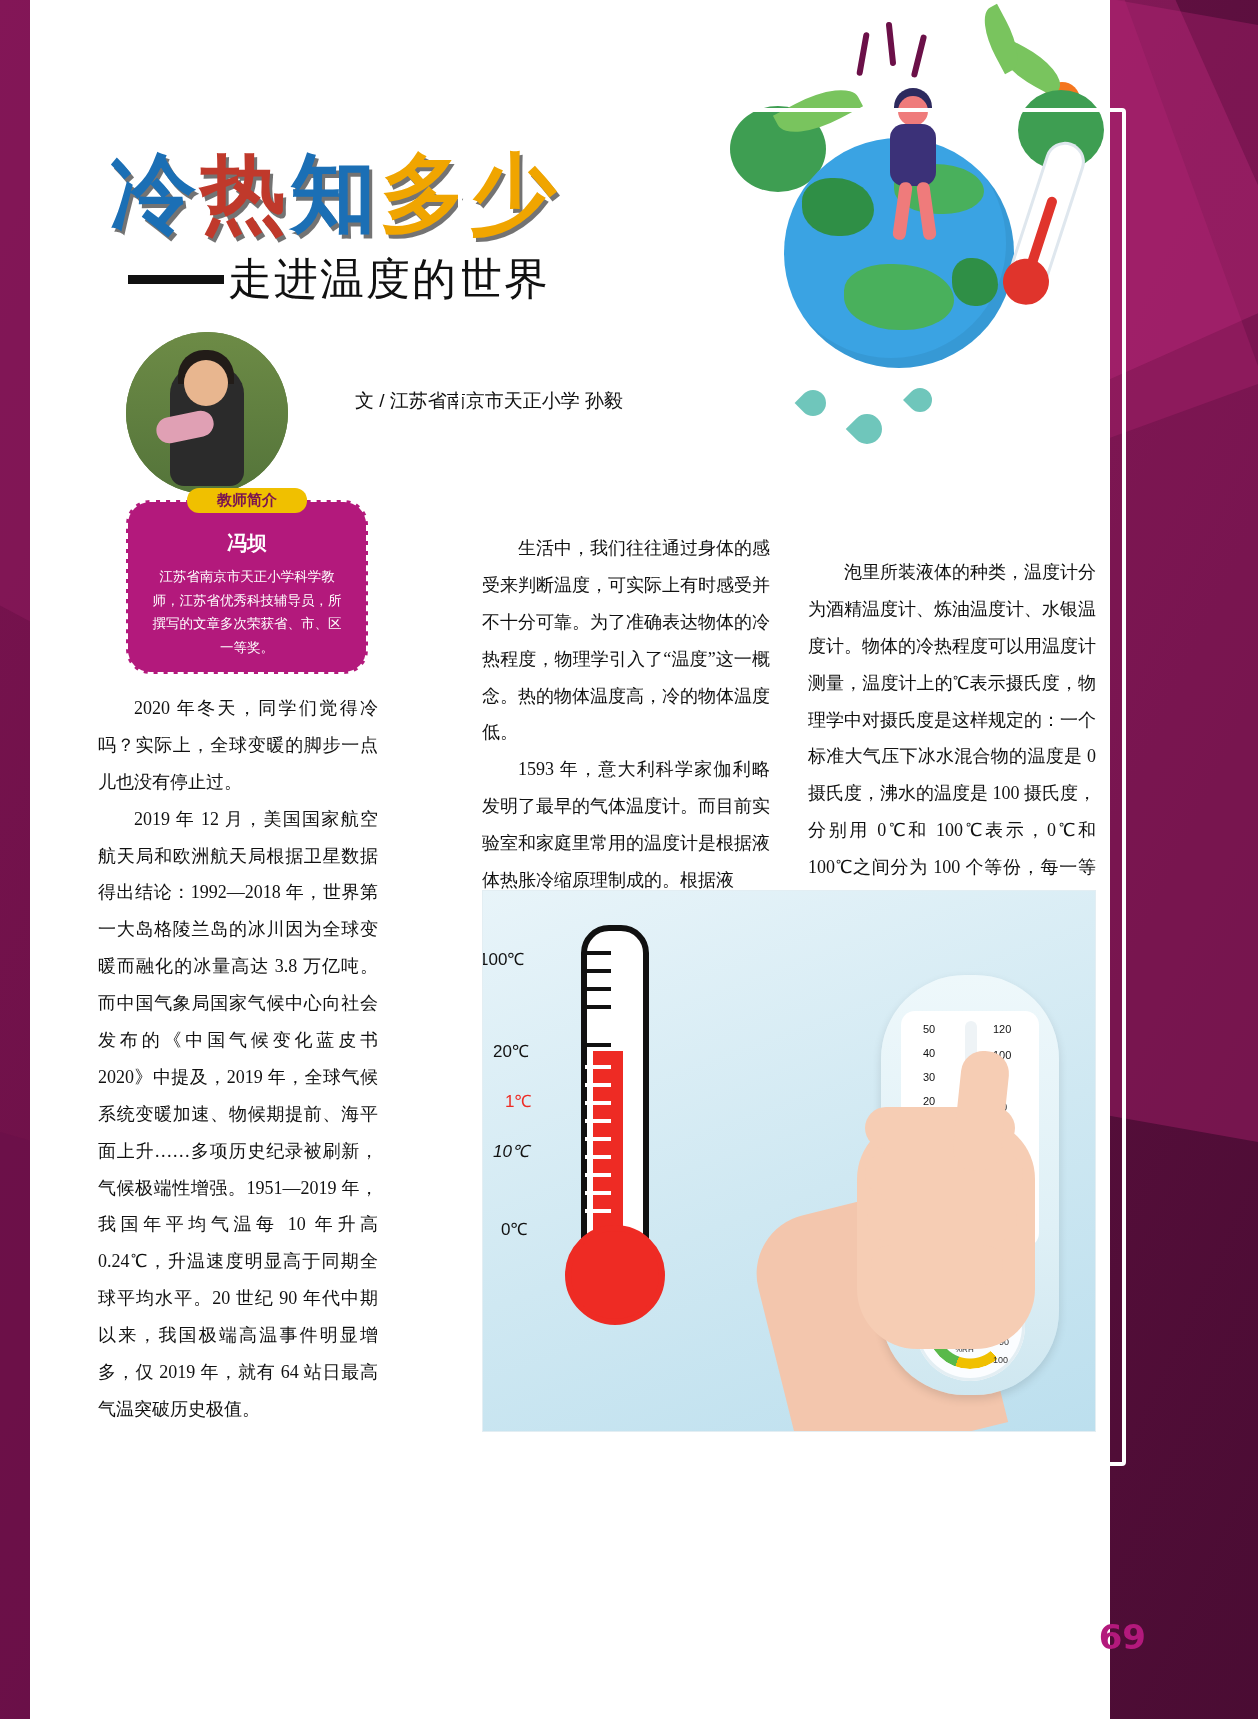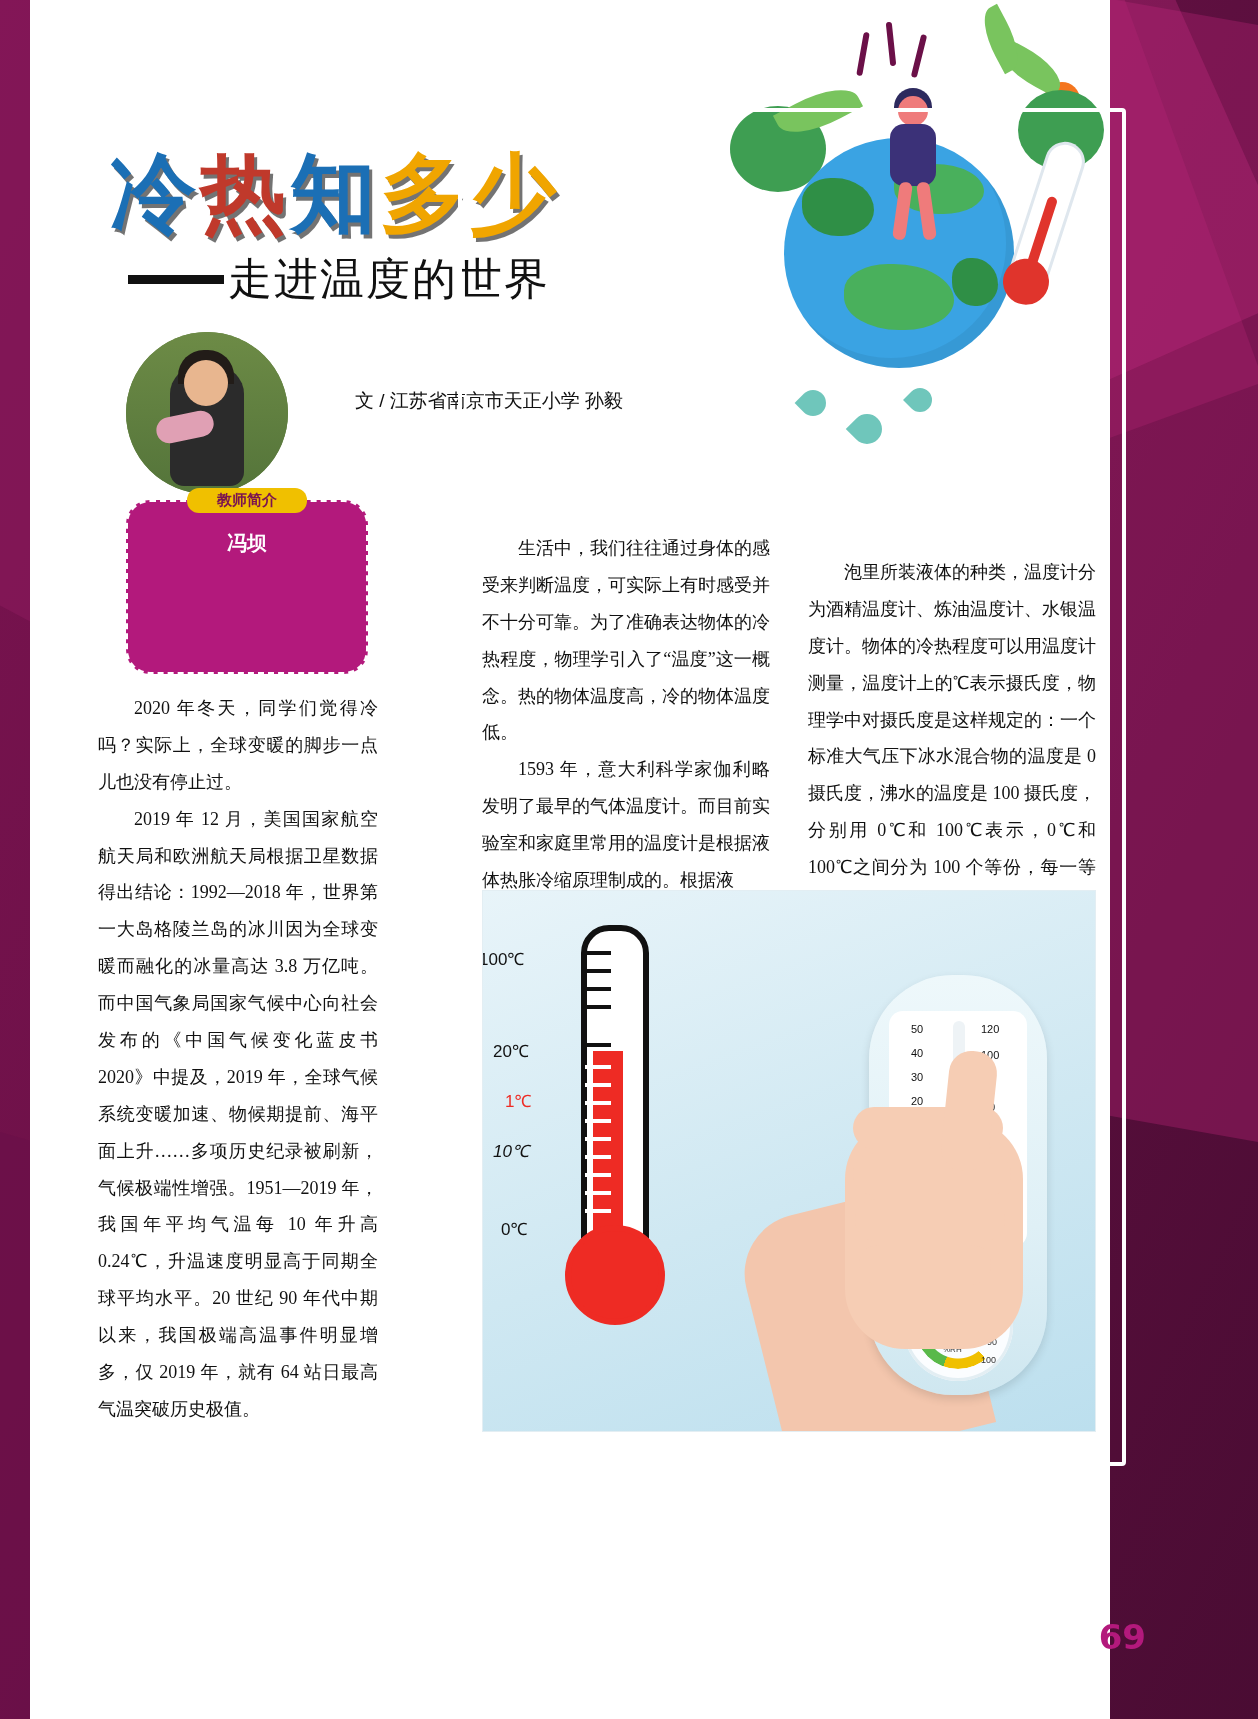--- a/index.html
+++ b/index.html
@@ -118,21 +118,21 @@
   
   .dthermo{position:absolute;left:60px;top:34px;width:120px;height:400px;}
   .dt-tube{position:absolute;left:38px;top:0;width:56px;height:330px;border:6px solid #111;border-radius:28px 28px 0 0;background:#fff;}
   .dt-bulb{position:absolute;left:22px;top:300px;width:88px;height:88px;border-radius:50%;background:#ee2b24;border:6px solid #ee2b24;}
   .dt-merc{position:absolute;left:50px;top:126px;width:30px;height:200px;background:#ee2b24;}
   .dt-tick{position:absolute;left:42px;width:26px;height:4px;background:#111;}
   .dt-tick.r{background:#fff;}
   .lbl{position:absolute;font-family:"Liberation Sans",sans-serif;font-size:17px;color:#111;}
   .lbl.red{color:#ee2b24;}
   
-  .hand{position:absolute;right:26px;bottom:-20px;width:320px;height:520px;text-align:center;}
+  .hand{position:absolute;right:14px;bottom:-20px;width:320px;height:520px;text-align:center;}
   .forearm{position:absolute;left:10px;bottom:0;width:210px;height:250px;background:#f3c6ad;border-radius:60px 40px 0 0;transform:rotate(-14deg);}
   .palm{position:absolute;left:96px;top:188px;width:178px;height:230px;background:#f6cdb4;border-radius:60px;}
   .finger{position:absolute;background:#f6cdb4;border-radius:22px;}
   .f1{left:104px;top:176px;width:150px;height:42px;}
   .f2{left:104px;top:222px;width:158px;height:42px;}
   .f3{left:106px;top:268px;width:150px;height:42px;}
   .f4{left:110px;top:314px;width:132px;height:40px;}
   .thumb{left:196px;top:120px;width:48px;height:120px;transform:rotate(6deg);}
   .device{
     position:absolute;left:120px;top:44px;width:178px;height:420px;border-radius:84px;
@@ -233,20 +233,21 @@
     <div class="ap-grass"></div>
     <div class="ap-person"></div>
     <div class="ap-arm"></div>
     <div class="ap-hair"></div>
     <div class="ap-face"></div>
   </div>
 
   <div class="teacher-card">
     <div class="tc-badge">教师简介</div>
     <div class="tc-name">冯坝</div>
+    <div class="tc-desc">江苏省南京市天正小学科学教师，江苏省优秀科技辅导员，所撰写的文章多次荣获省、市、区一等奖。</div>
   </div>
 
   <div class="col col1">
     <p>2020 年冬天，同学们觉得冷吗？实际上，全球变暖的脚步一点儿也没有停止过。</p>
     <p>2019 年 12 月，美国国家航空航天局和欧洲航天局根据卫星数据得出结论：1992—2018 年，世界第一大岛格陵兰岛的冰川因为全球变暖而融化的冰量高达 3.8 万亿吨。而中国气象局国家气候中心向社会发布的《中国气候变化蓝皮书 2020》中提及，2019 年，全球气候系统变暖加速、物候期提前、海平面上升……多项历史纪录被刷新，气候极端性增强。1951—2019 年，我国年平均气温每 10 年升高 0.24℃，升温速度明显高于同期全球平均水平。20 世纪 90 年代中期以来，我国极端高温事件明显增多，仅 2019 年，就有 64 站日最高气温突破历史极值。</p>
   </div>
 
   <div class="col col2">
     <p>生活中，我们往往通过身体的感受来判断温度，可实际上有时感受并不十分可靠。为了准确表达物体的冷热程度，物理学引入了“温度”这一概念。热的物体温度高，冷的物体温度低。</p>
     <p>1593 年，意大利科学家伽利略发明了最早的气体温度计。而目前实验室和家庭里常用的温度计是根据液体热胀冷缩原理制成的。根据液</p>

